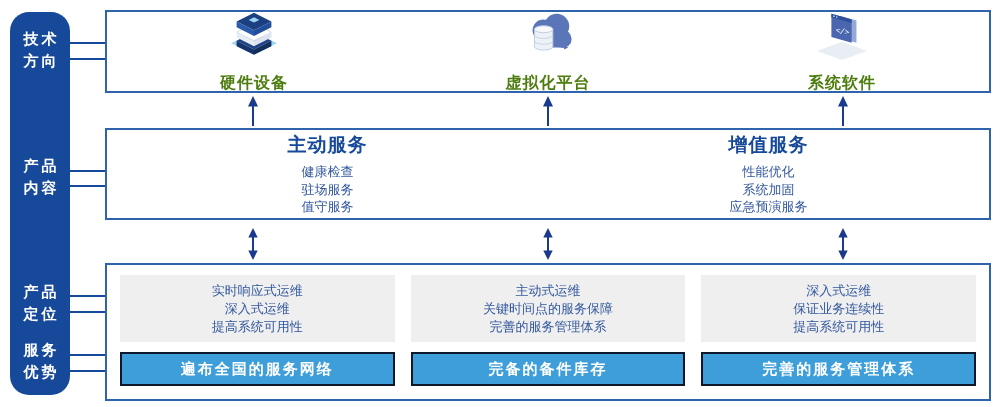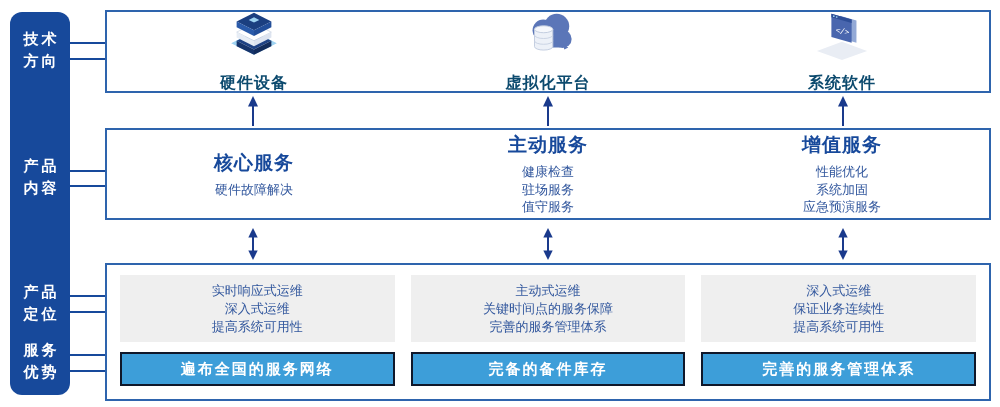--- a/index.html
+++ b/index.html
@@ -13,21 +13,21 @@
     background: #ffffff;
     overflow: hidden;
   }
 
   
   .sidebar {
     position: absolute;
     left: 10px; top: 12px;
     width: 60px; height: 383px;
     background: #17499B;
-    border-radius: 12px;
+    border-radius: 19px;
   }
   .side-label {
     position: absolute;
     left: 0; width: 100%;
     color: #ffffff;
     font-weight: bold;
     font-size: 15px;
     line-height: 22px;
     letter-spacing: 3px;
     text-align: center;
@@ -61,21 +61,21 @@
     text-align: center;
   }
   .row-tech    { top: 10px;  height: 83px; }
   .row-content { top: 128px; height: 92px; }
   .row-pos     { top: 263px; height: 138px; padding: 10px 13px 13px 13px; gap: 16px; }
 
   
   .tech-icon { height: 54px; display: flex; align-items: flex-end; justify-content: center; }
   .tech-label {
     margin-top: 10px;
-    color: #0c4a6e;
+    color: #4d7c0f;
     font-size: 16px;
     font-weight: bold;
     letter-spacing: 1px;
   }
 
   
   .svc-title {
     color: #17499B;
     font-size: 19px;
     font-weight: bold;
@@ -225,24 +225,20 @@
   </div>
   <div class="arrow" style="left:836px; top:96px;">
     <svg width="14" height="31" viewBox="0 0 14 31">
         <path d="M7 30 V9" stroke="#1A3A8C" stroke-width="2"></path>
         <path d="M7 0 L2 10.5 H12 Z" fill="#1A3A8C"></path>
       </svg>
   </div>
 
   <div class="rowbox row-content">
     <div class="col">
-      <div class="svc-title">核心服务</div>
-      <div class="svc-item">硬件故障解决</div>
-    </div>
-    <div class="col">
       <div class="svc-title">主动服务</div>
       <div class="svc-item">健康检查</div>
       <div class="svc-item">驻场服务</div>
       <div class="svc-item">值守服务</div>
     </div>
     <div class="col">
       <div class="svc-title">增值服务</div>
       <div class="svc-item">性能优化</div>
       <div class="svc-item">系统加固</div>
       <div class="svc-item">应急预演服务</div>

